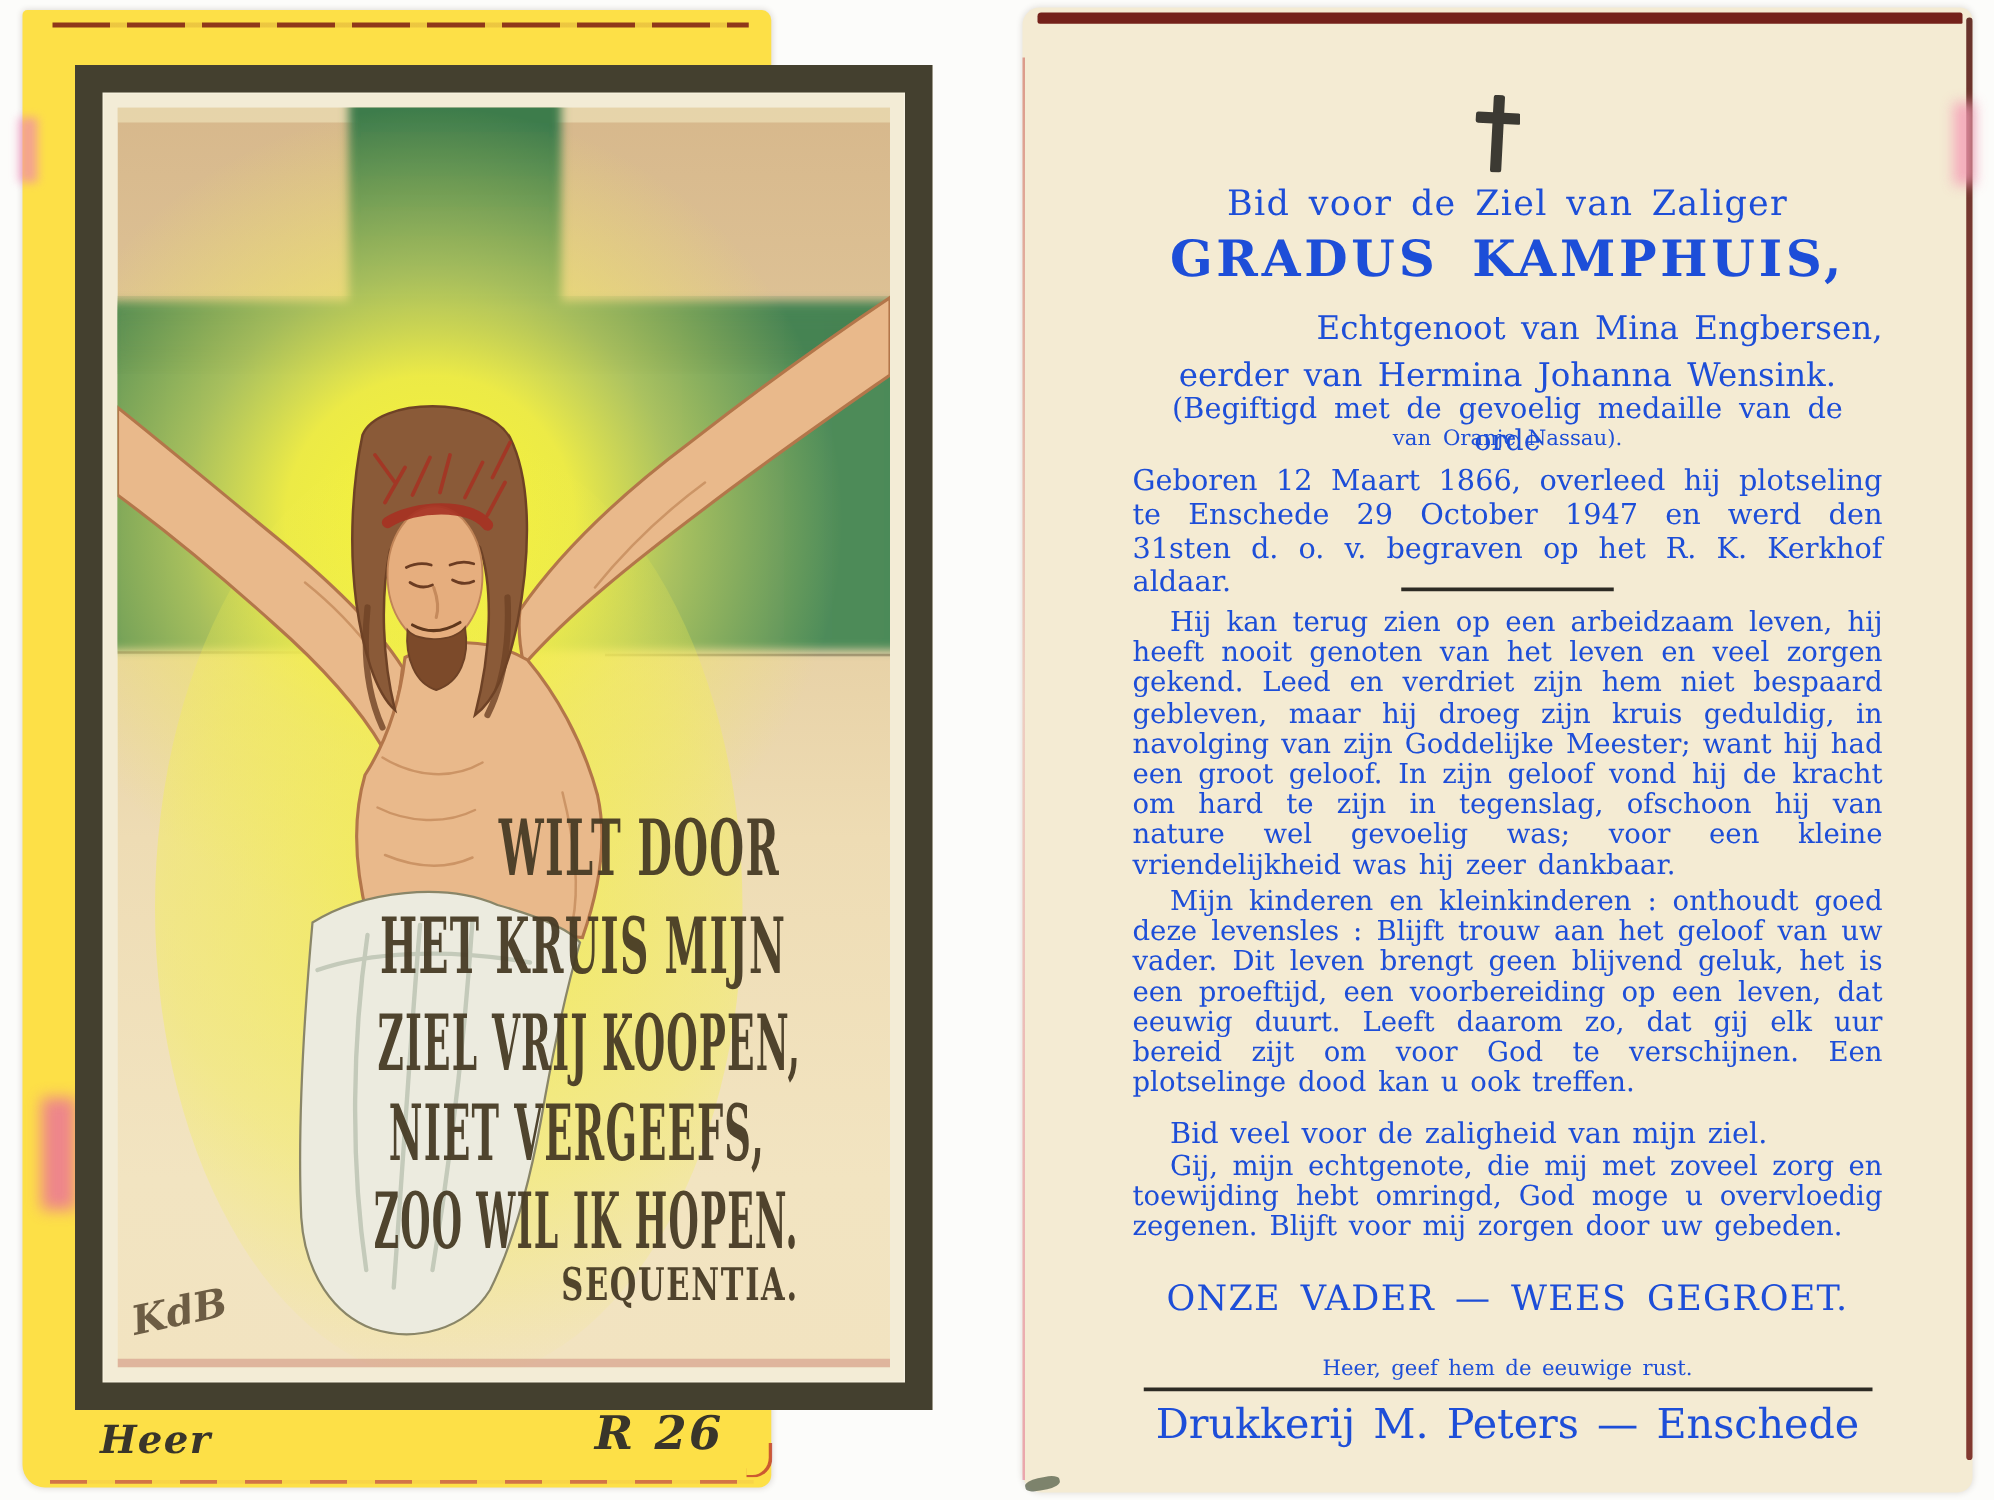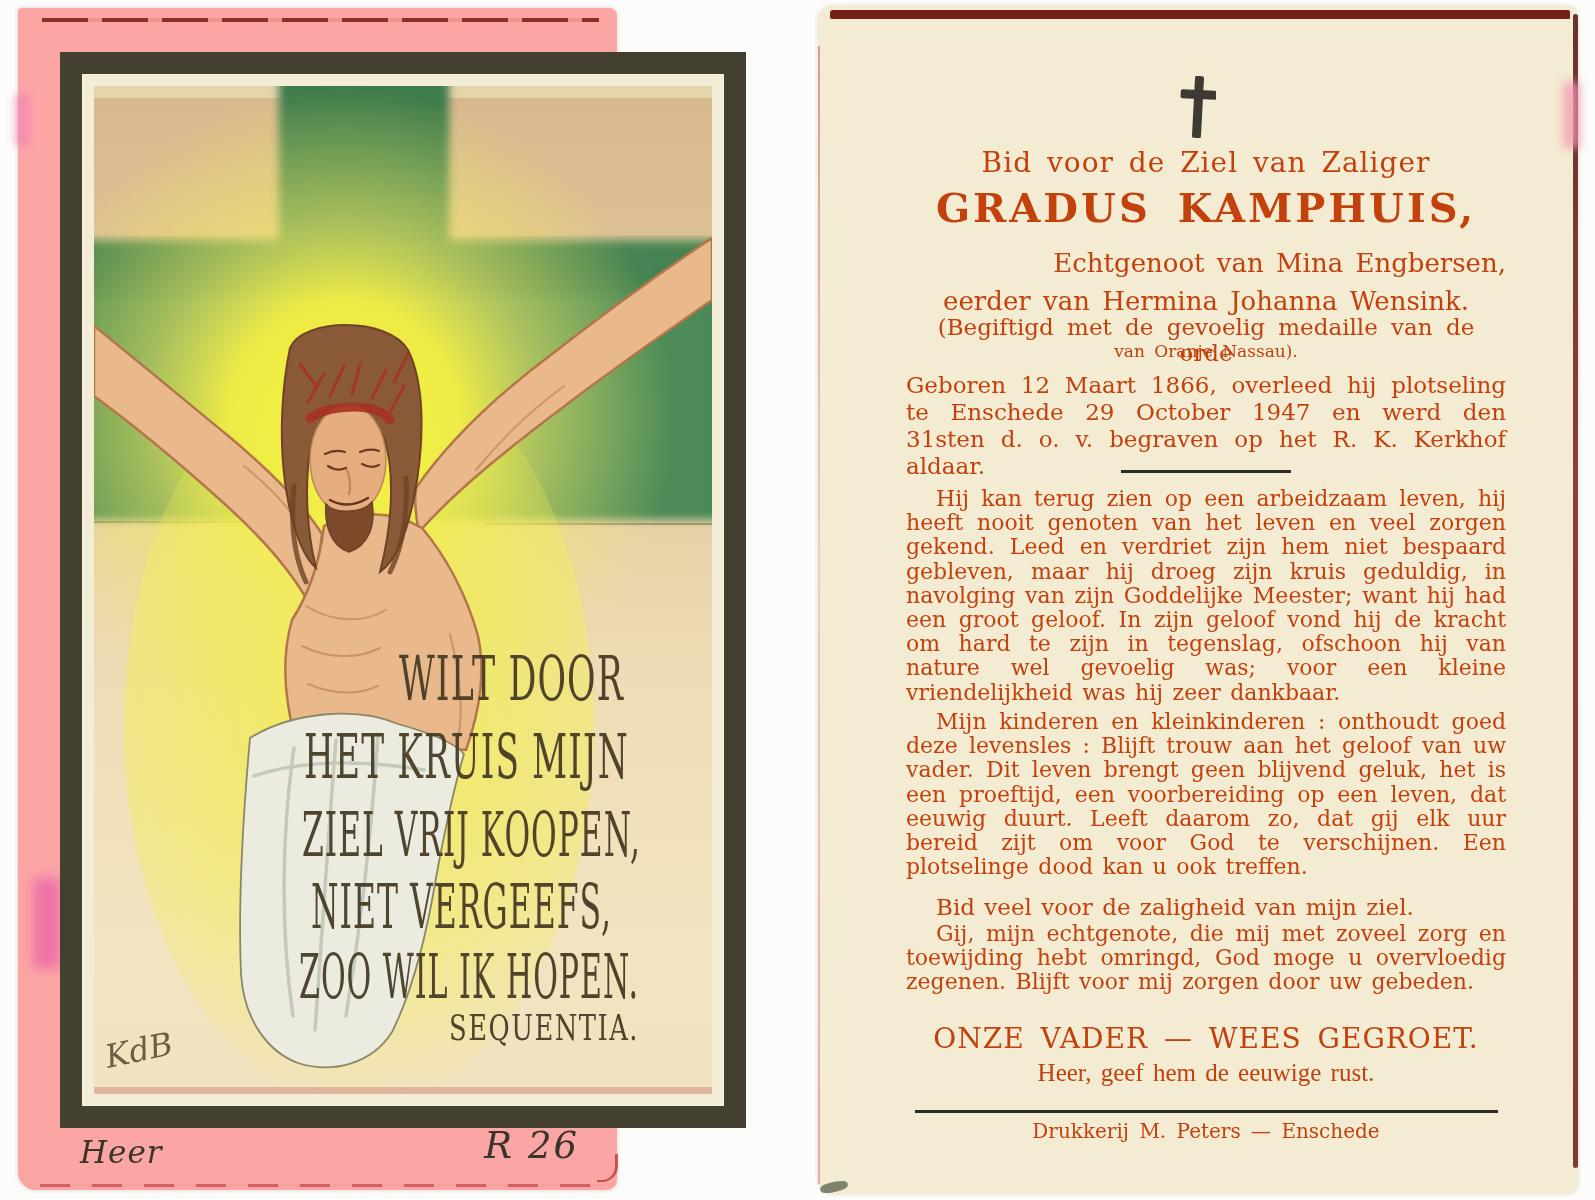--- a/index.html
+++ b/index.html
@@ -5,23 +5,24 @@
   html,body{margin:0;padding:0;}
   body{
     width:1595px;height:1200px;position:relative;overflow:hidden;
     background:#fcfcfa;
     font-family:"DejaVu Serif", serif;
   }
   .card{position:absolute;}
   
   #left-card{
     left:18px;top:8px;width:599px;height:1182px;
-    background:#fca5a5;
+    background:#fde047;
     border-radius:4px 8px 10px 18px;
     box-shadow:0 0 5px rgba(60,40,30,.18);
+    font-weight:bold;
   }
   #left-frame{
     position:absolute;left:42px;top:44px;width:686px;height:1076px;
     box-sizing:border-box;
     border:22px solid #44402f;
     background:#f3ecd6;
     padding:12px;
     box-shadow:inset 0 0 0 1px rgba(255,255,250,.35);
   }
   #left-frame svg{display:block;}
@@ -52,44 +53,44 @@
   }
   #rc-topbar{left:12px;right:8px;top:4px;height:9px;background:#6d1610;border-radius:3px 2px 1px 2px;opacity:.95;}
   #rc-rightedge{right:0;top:8px;bottom:26px;width:5px;
     background:linear-gradient(#4f120d,#7a201a 40%,#6d1913);border-radius:3px;opacity:.85;}
   #rc-pink{right:-2px;top:76px;width:17px;height:66px;background:#f49ab5;filter:blur(5px);opacity:.8;}
   #rc-leftedge{left:0;top:40px;bottom:10px;width:2px;
     background:linear-gradient(rgba(200,90,80,.55),rgba(220,120,140,.25) 45%,rgba(226,110,140,.55));}
   #rc-cornermark{left:2px;bottom:2px;width:28px;height:10px;background:#56604a;
     border-radius:40%;opacity:.75;transform:rotate(-12deg);}
   .rc-block{
-    position:absolute;left:88px;width:600px;color:#c2410c;
+    position:absolute;left:88px;width:600px;color:#1d4ed8;
     font-family:"DejaVu Serif", serif;
   }
   .rc-center{text-align:center;}
   #rc-cross{left:0;width:100%;top:70px;text-align:center;}
   #rc-intro{top:140px;font-size:28px;letter-spacing:1px;word-spacing:5px;}
   #rc-name{top:178px;font-size:40px;font-weight:bold;letter-spacing:3px;word-spacing:10px;}
   #rc-rel1{top:242px;font-size:26px;word-spacing:4px;text-align:right;}
   #rc-rel2{top:280px;font-size:26px;word-spacing:4px;}
   #rc-honor1{top:308px;font-size:23px;word-spacing:6px;}
   #rc-honor2{top:335px;font-size:17px;word-spacing:4px;}
   #rc-dates{top:366px;font-size:23px;line-height:27px;text-align:justify;word-spacing:4px;}
   #rc-divider{top:464px;}
   #rc-divider .line{width:170px;margin:0 auto;border-top:3px solid #2d2b24;}
   .rc-body{font-size:22px;line-height:24.2px;text-align:justify;text-indent:30px;word-spacing:2.5px;}
   #rc-para-life{top:481px;}
   #rc-para-children{top:704px;}
   #rc-pray{top:888px;font-size:23px;text-indent:30px;word-spacing:2px;}
   #rc-para-spouse{top:916px;}
   #rc-onze{top:1016px;font-size:28px;letter-spacing:1px;word-spacing:6px;}
-  #rc-heer{top:1053px;font-size:25px;word-spacing:3px;font-family:Liberation Serif, serif;}
+  #rc-heer{top:1079px;font-size:17px;word-spacing:3px;}
   #rc-rule{top:1104px;}
   #rc-rule .line{width:583px;margin:0 auto;border-top:3px solid #2d2b24;}
-  #rc-printer{top:1113px;font-size:20px;word-spacing:4px;}
+  #rc-printer{top:1113px;font-size:33px;word-spacing:4px;}
 </style>
 </head>
 <body>
 
 <div class="card" id="left-card">
   <div class="artifact" id="lc-topline"></div>
   <div class="artifact" id="lc-pink1"></div>
   <div class="artifact" id="lc-pink2"></div>
   <div class="artifact" id="lc-bottomline"></div>
   <div class="artifact" id="lc-curl"></div>

